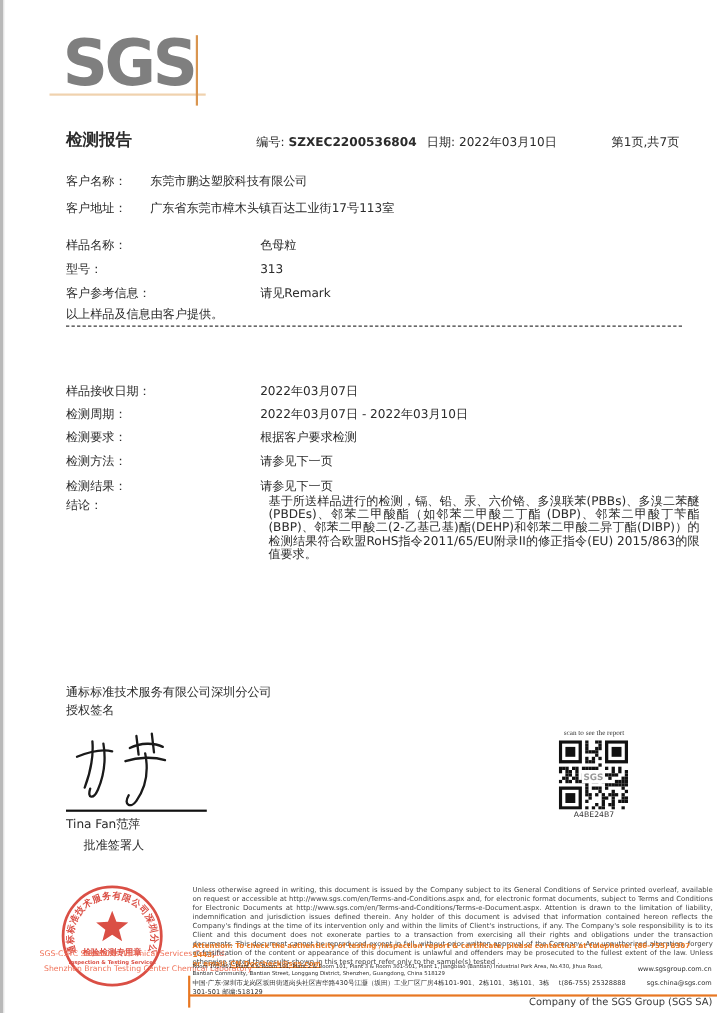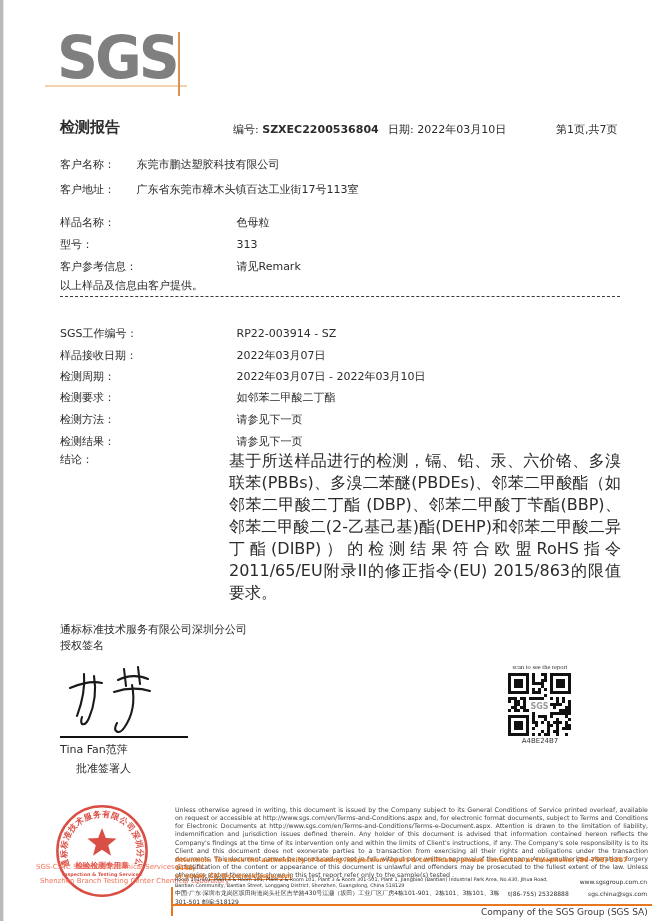--- a/index.html
+++ b/index.html
@@ -25,21 +25,21 @@
 
   .row{position:absolute;left:60px;font-size:11px;white-space:nowrap;}
   .row .lab{display:inline-block;}
   .w73{width:73px;}
   .w173{width:173px;}
 
   .note{position:absolute;left:60px;font-size:11px;}
   .dashed{position:absolute;left:60px;width:560px;border-top:1px dashed #3a3a3a;height:0;}
 
   .conclusion-label{position:absolute;left:60px;top:452px;font-size:11px;text-align:center;}
-  .conclusion{position:absolute;left:229px;top:450px;width:392px;font-size:16px;line-height:22px;text-align:justify;}
+  .conclusion{position:absolute;left:244px;top:450px;width:392px;font-size:11px;line-height:12px;text-align:justify;}
 
   
   .sig-company{position:absolute;left:60px;top:622px;font-size:11px;}
   .sig-auth{position:absolute;left:60px;top:638px;font-size:11px;}
   .sig-svg{position:absolute;left:62px;top:658px;}
   .sig-line{position:absolute;left:60px;top:736px;width:128px;height:2px;background:#111;}
   .sig-name{position:absolute;left:60px;top:742px;font-size:11px;text-align:center;}
   .sig-role{position:absolute;left:60px;top:761px;font-size:11px;margin-left:16px;}
 
   
@@ -99,35 +99,31 @@
     <span class="lab w173">型号：</span>
     <span>313</span>
   </div>
   <div class="row" style="top:259px">
     <span class="lab w173">客户参考信息：</span>
     <span>请见Remark</span>
   </div>
   <div class="note" style="top:278px">以上样品及信息由客户提供。</div>
   <div class="dashed" style="top:296px"></div>
 
-  <div class="row" style="top:326px">
-    <span class="lab w173">SGS工作编号：</span>
-    <span>RP22-003914 - SZ</span>
-  </div>
   <div class="row" style="top:348px">
     <span class="lab w173">样品接收日期：</span>
     <span>2022年03月07日</span>
   </div>
   <div class="row" style="top:369px">
     <span class="lab w173">检测周期：</span>
     <span>2022年03月07日 - 2022年03月10日</span>
   </div>
   <div class="row" style="top:390px">
     <span class="lab w173">检测要求：</span>
-    <span>如邻苯二甲酸二丁酯</span>
+    <span>根据客户要求检测</span>
   </div>
   <div class="row" style="top:412px">
     <span class="lab w173">检测方法：</span>
     <span>请参见下一页</span>
   </div>
   <div class="row" style="top:434px">
     <span class="lab w173">检测结果：</span>
     <span>请参见下一页</span>
   </div>
 

